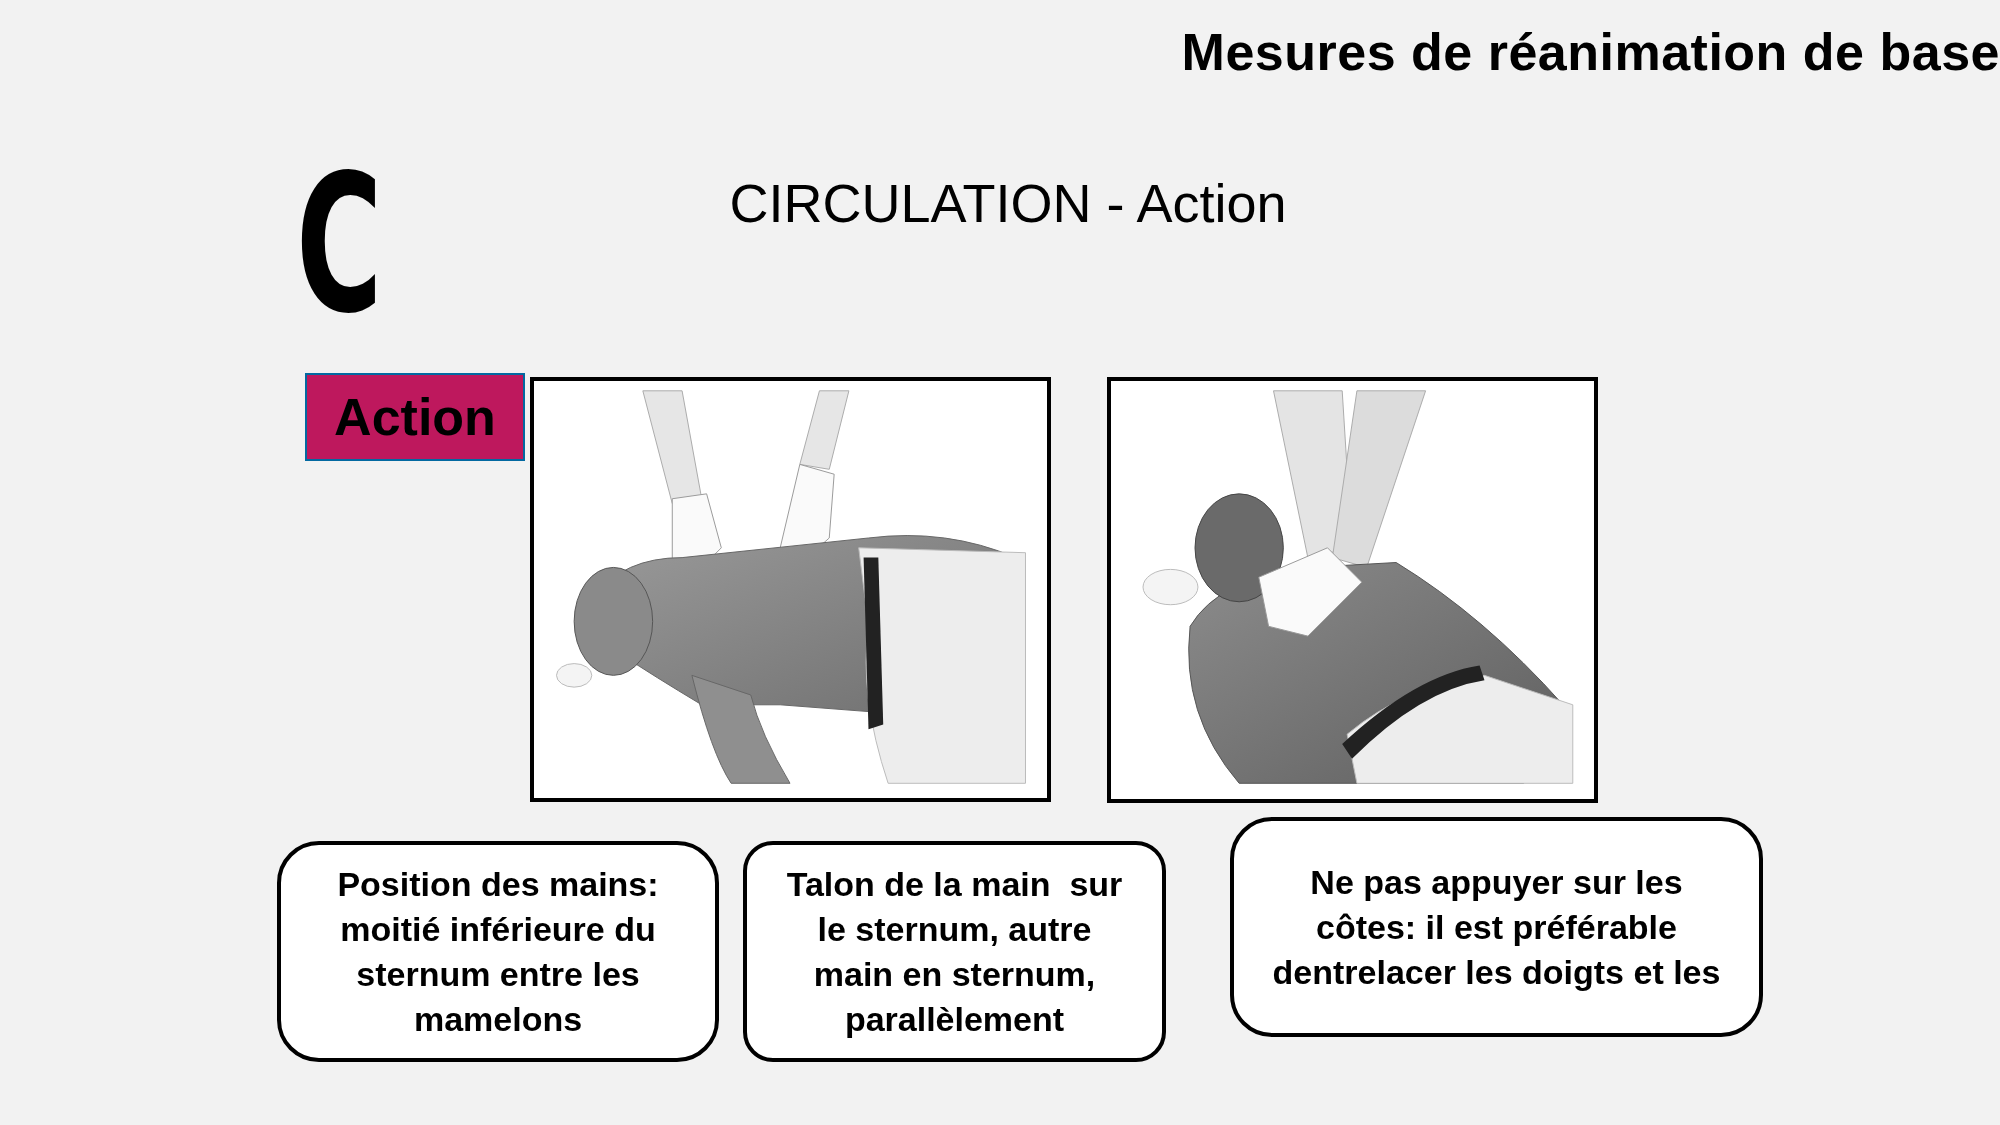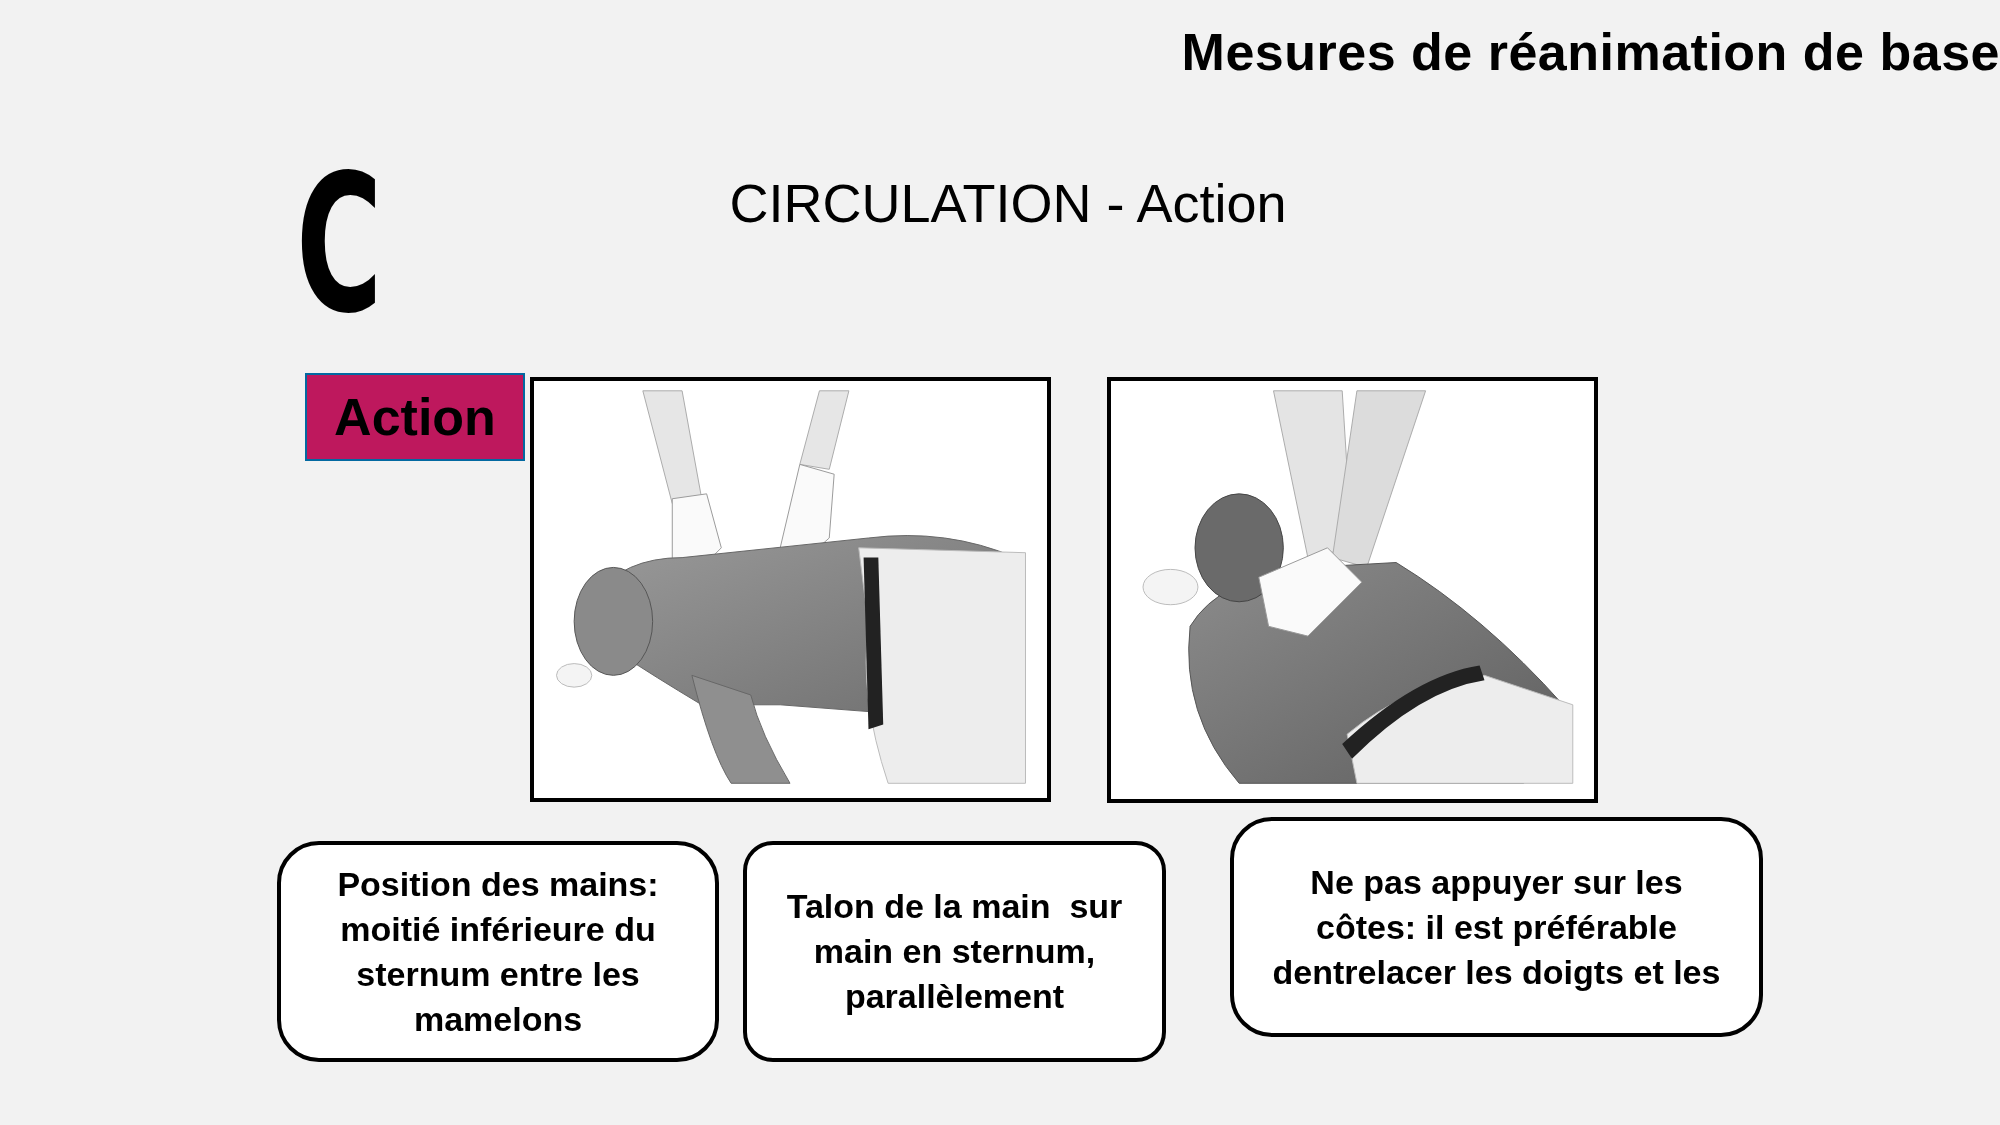--- a/index.html
+++ b/index.html
@@ -178,20 +178,21 @@
       <span class="note-line">Position des mains:</span>
       <span class="note-line">moitié inférieure du</span>
       <span class="note-line">sternum entre les</span>
       <span class="note-line">mamelons</span>
     </div>
   </div>
 
   <div class="note-box note2">
     <div>
       <span class="note-line">Talon de la main  sur</span>
+      <span class="note-line">le sternum, autre</span>
       <span class="note-line">main en sternum,</span>
       <span class="note-line">parallèlement</span>
     </div>
   </div>
 
   <div class="note-box note3">
     <div>
       <span class="note-line">Ne pas appuyer sur les</span>
       <span class="note-line">côtes: il est préférable</span>
       <span class="note-line">dentrelacer les doigts et les</span>

